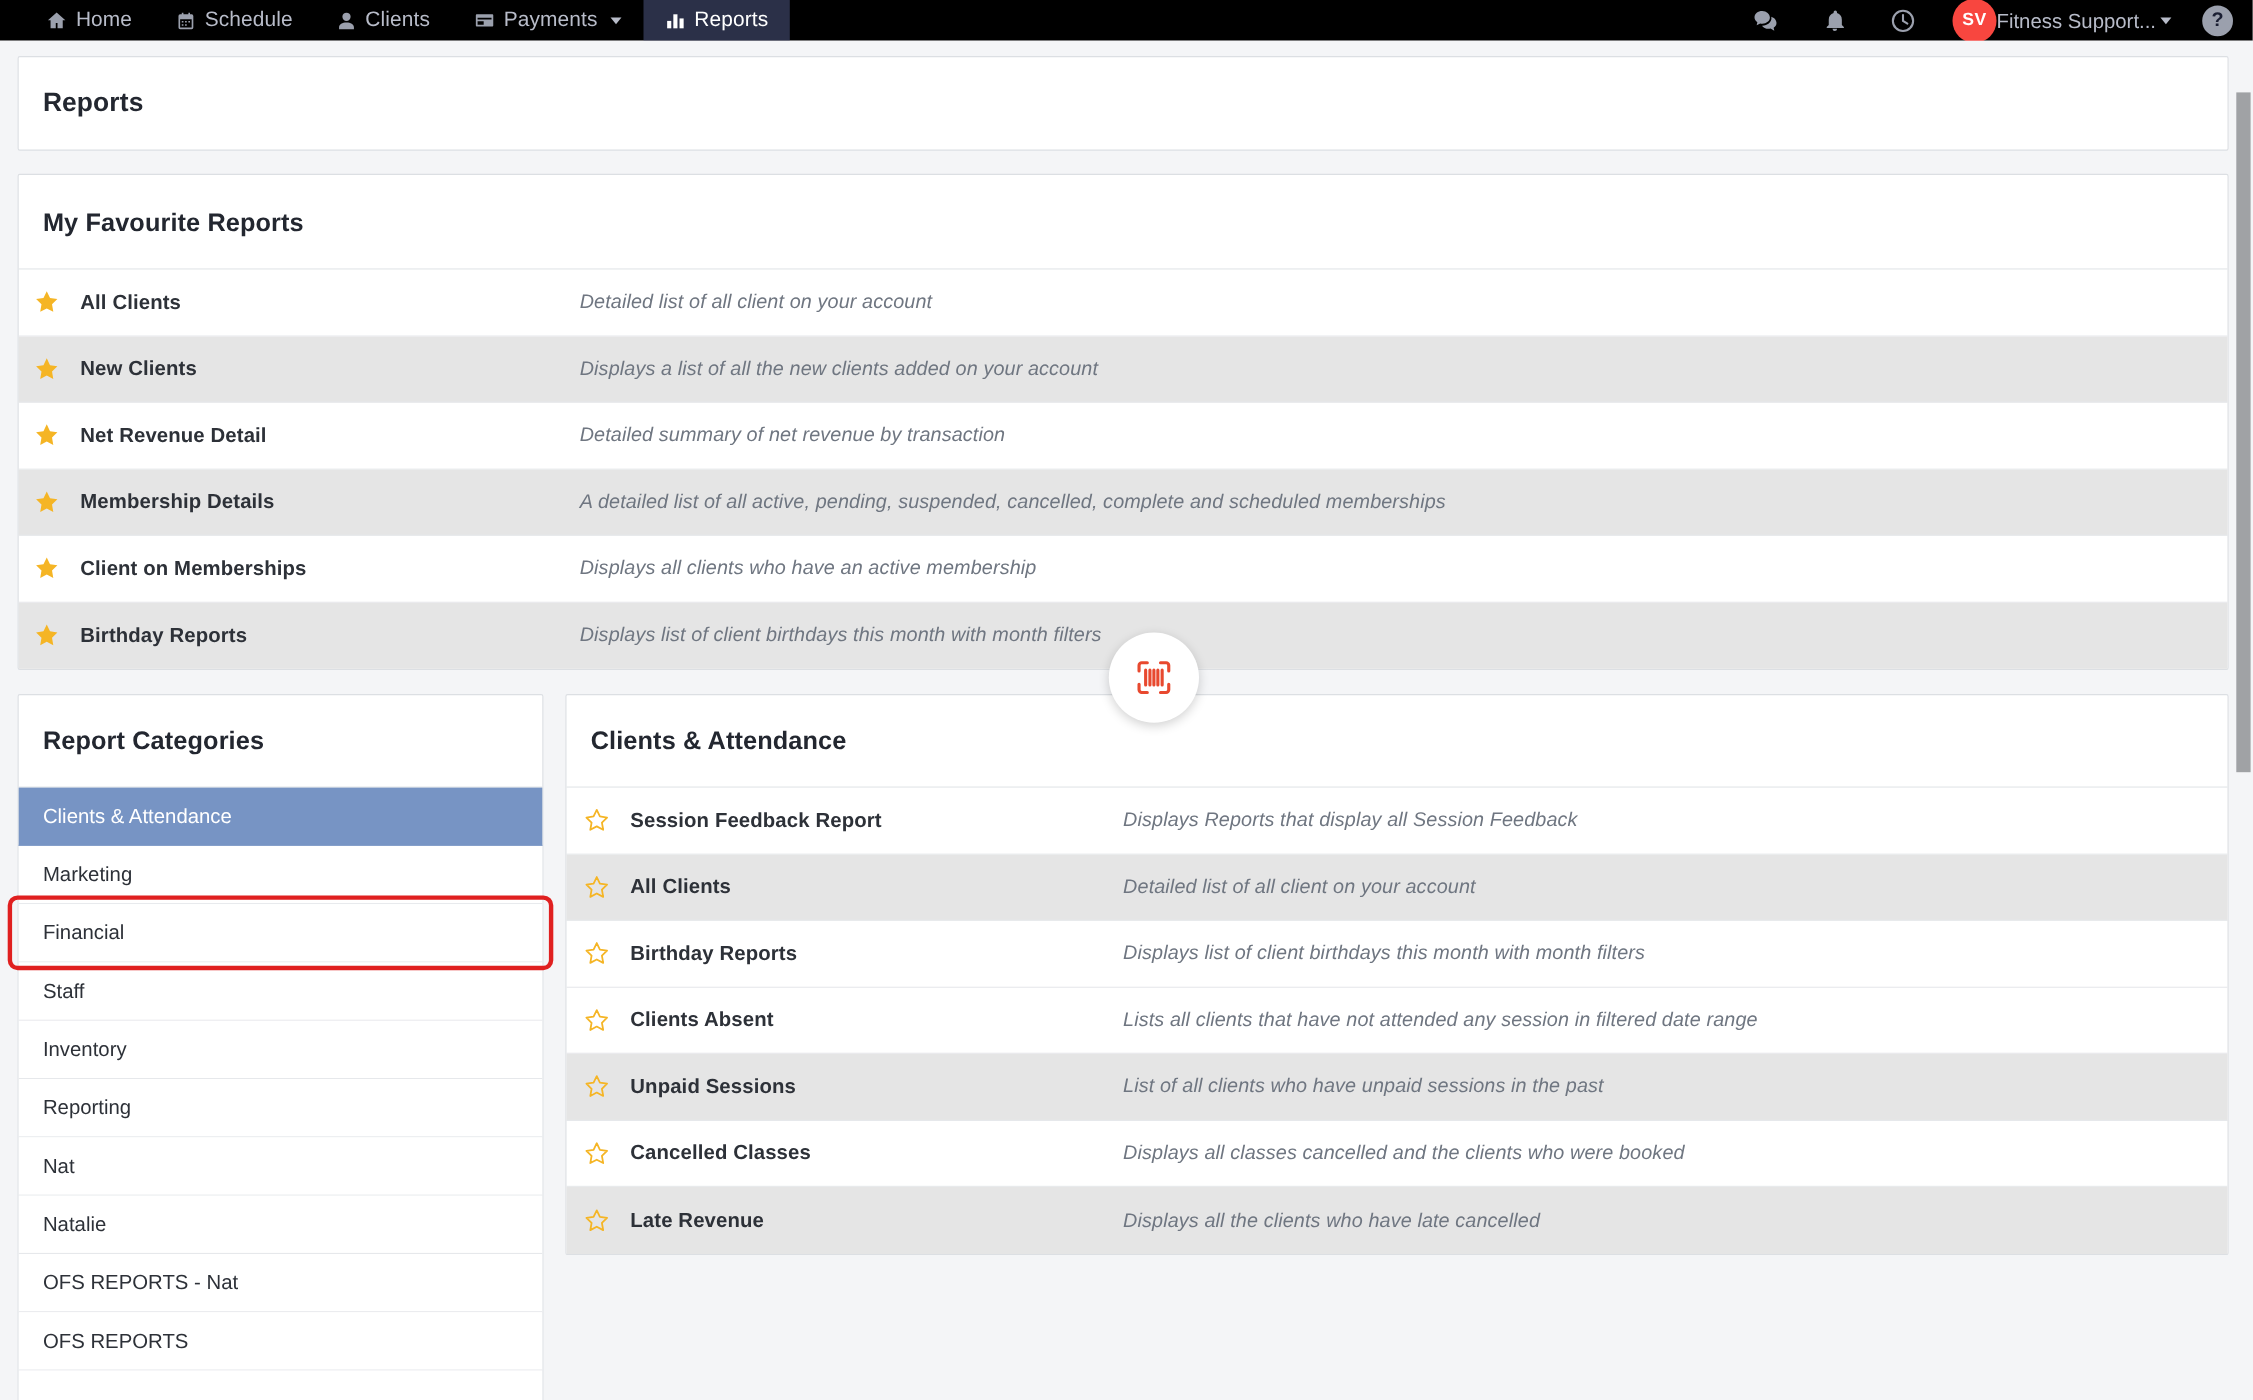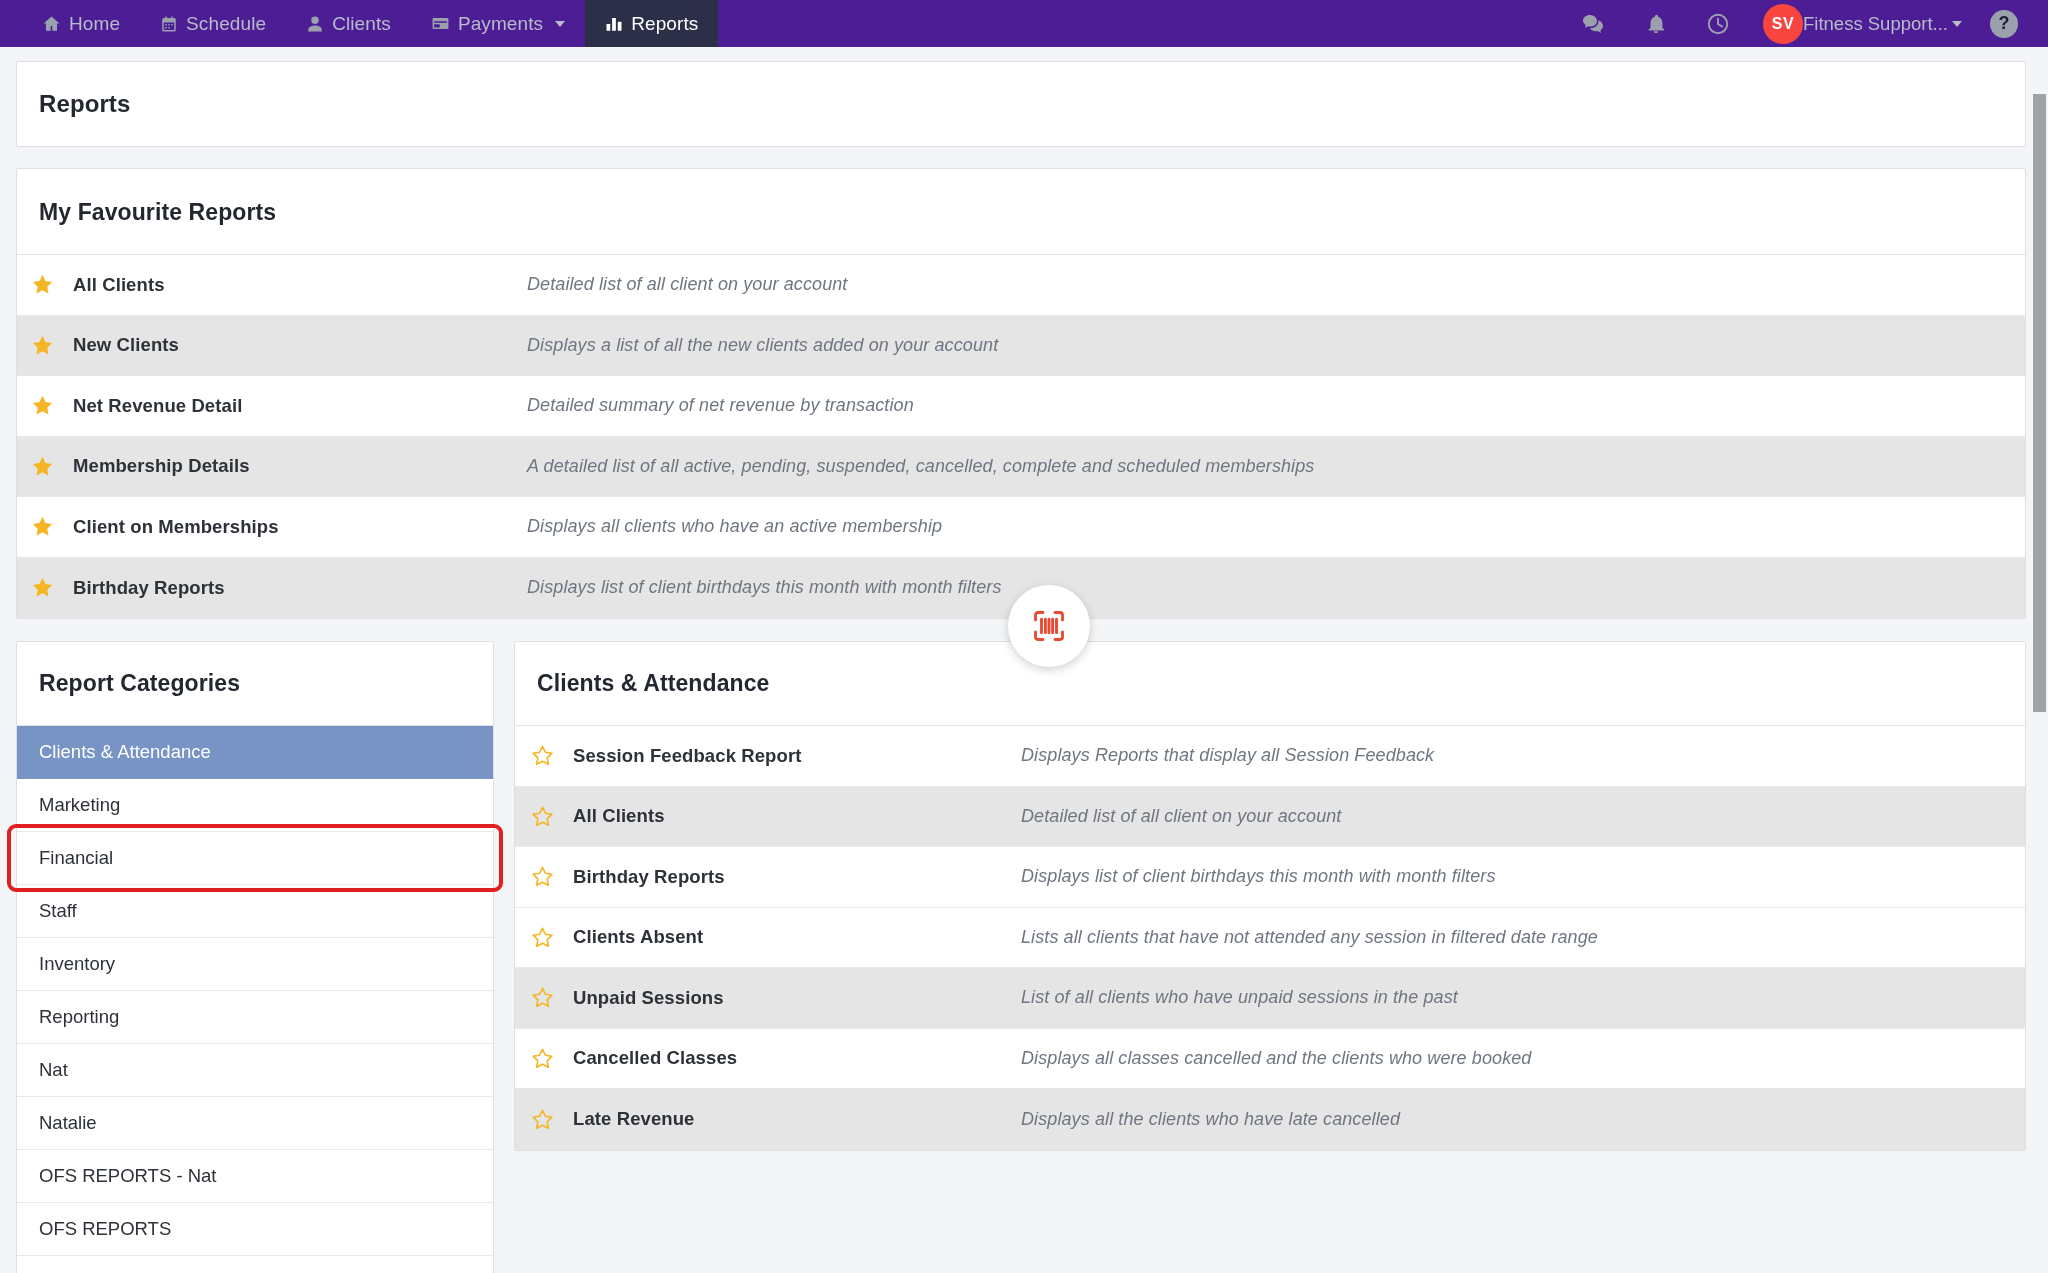--- a/index.html
+++ b/index.html
@@ -7,22 +7,22 @@
     width: 2048px;
     height: 1273px;
     overflow: hidden;
     background: #f4f5f7;
     font-family: "Liberation Sans", sans-serif;
   }
 
   
   .navbar {
     position: relative;
-    height: 47px;
-    background: #4c1d95;
+    height: 37px;
+    background: #000000;
     display: flex;
     align-items: stretch;
     width: 2048px;
   }
   .nav-left { display: flex; align-items: stretch; padding-left: 22px; }
   .nav-item {
     display: flex;
     align-items: center;
     gap: 8px;
     padding: 0 20px;
@@ -42,21 +42,21 @@
     border-top: 6px solid #b8bcc9;
     margin-left: 4px;
   }
 
   .nav-right {
     position: absolute;
     right: 0; top: 0; bottom: 0;
     display: flex;
     align-items: center;
     gap: 0;
-    padding-right: 30px;
+    padding-right: 18px;
   }
   .nav-icon-btn {
     width: 62px; height: 47px;
     display: flex; align-items: center; justify-content: center;
     cursor: pointer;
   }
   .avatar {
     width: 40px; height: 40px;
     border-radius: 50%;
     background: #f8463f;

